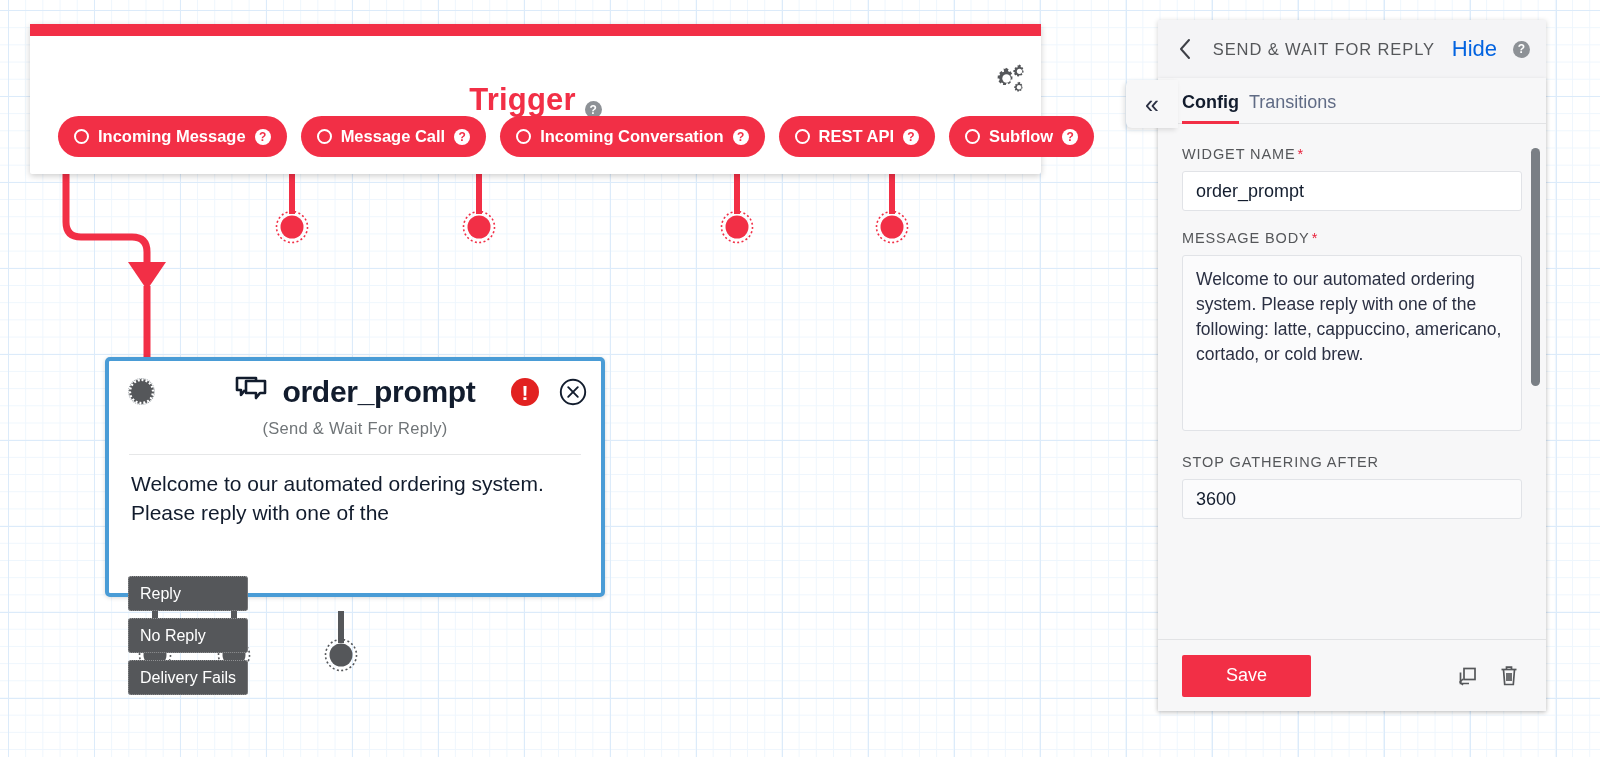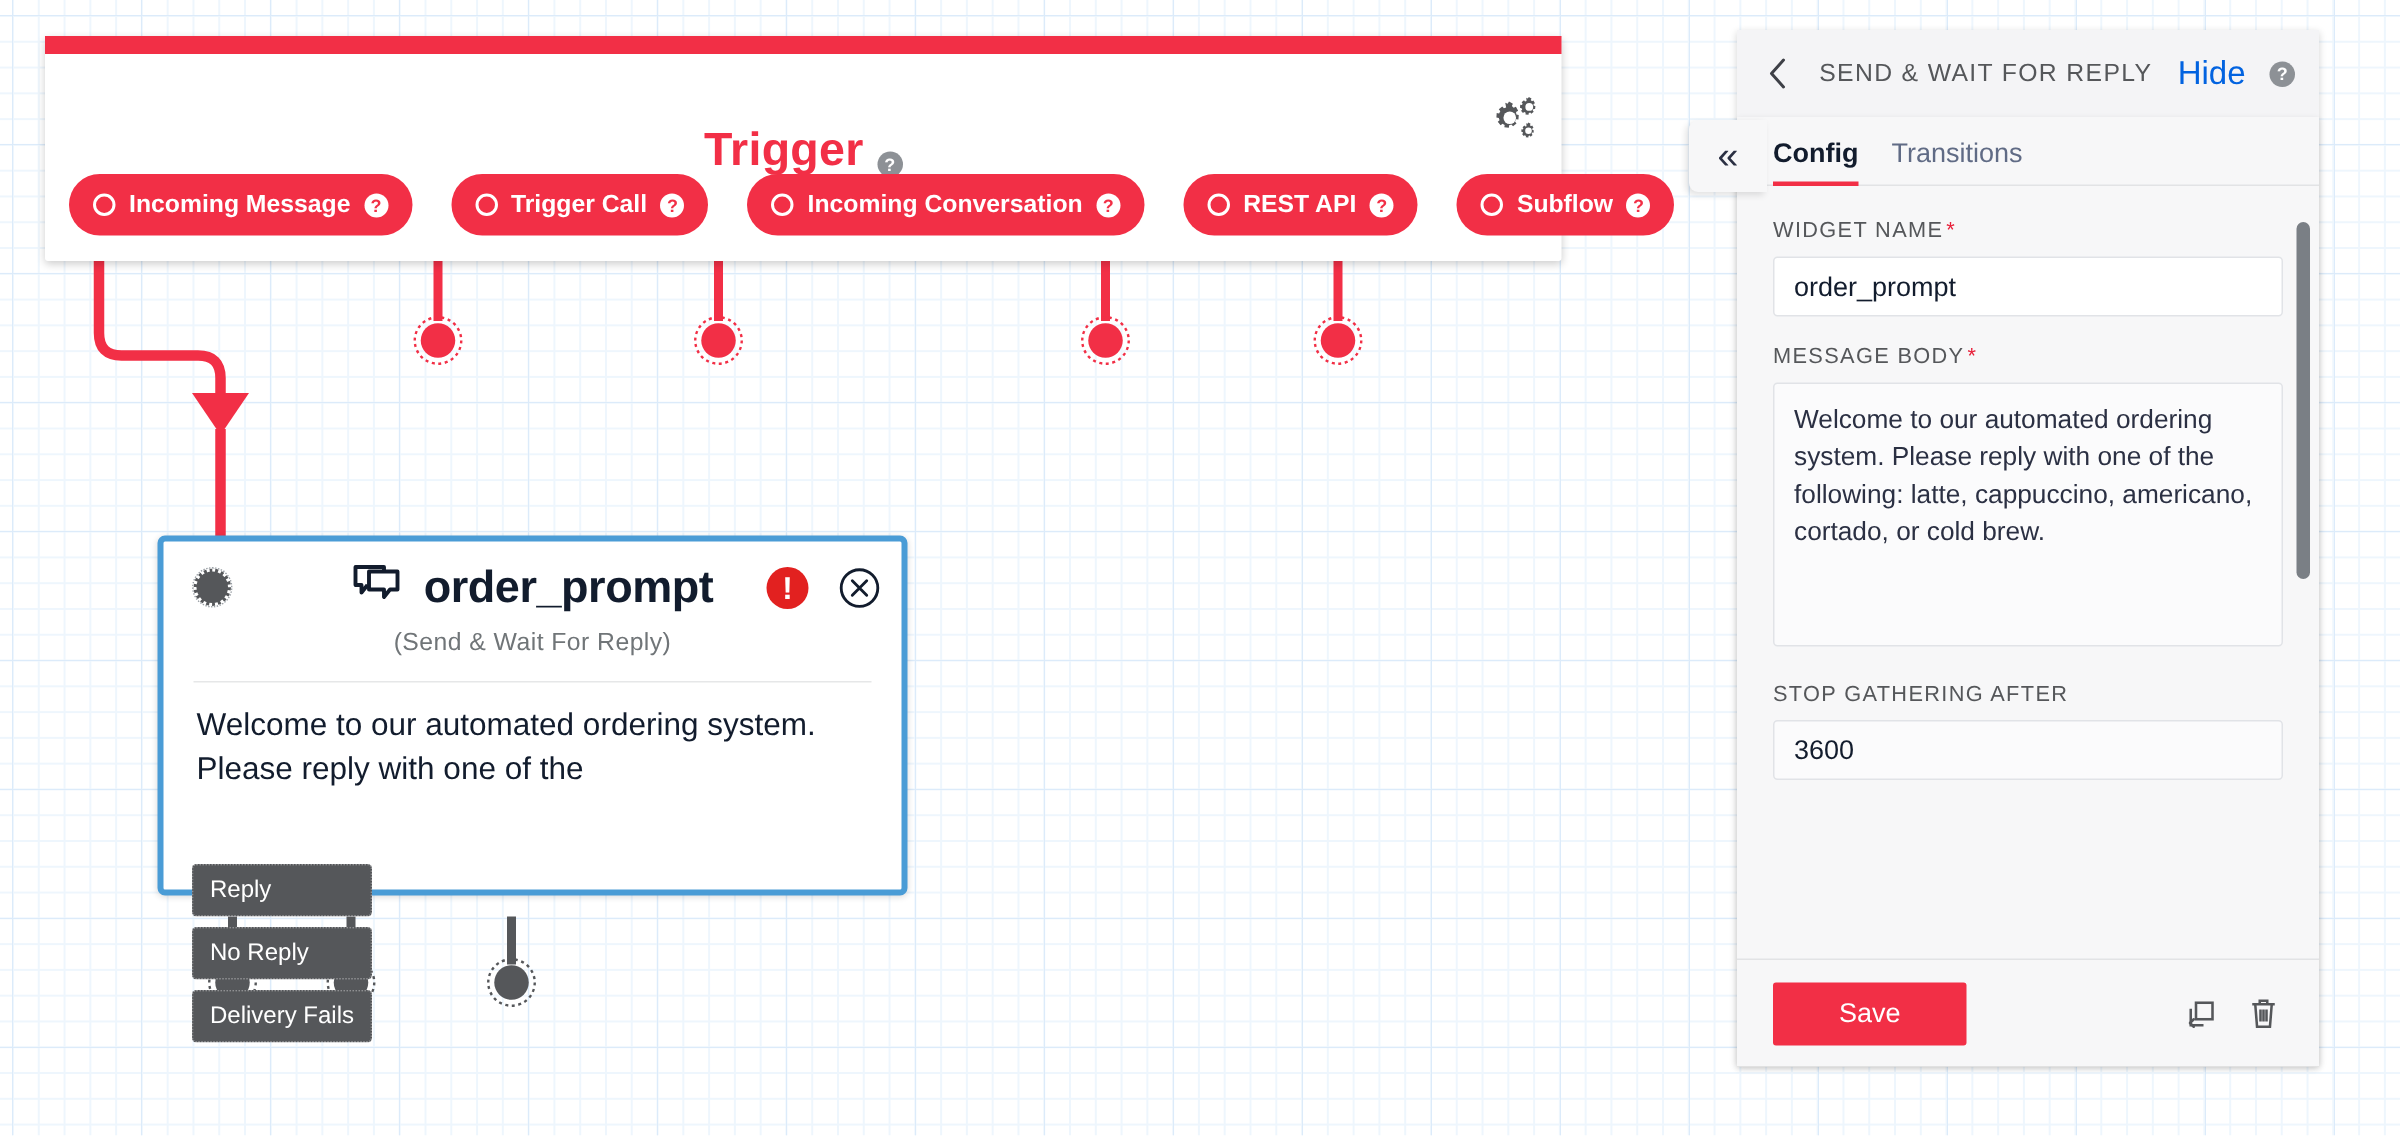--- a/index.html
+++ b/index.html
@@ -50,21 +50,21 @@
     font-size: 12px; font-weight: bold; line-height: 1;
     margin-left: 9px; vertical-align: middle; font-family: "Liberation Sans", sans-serif;
   }
   .gear-btn {
     position: absolute; right: 16px; top: 38px;
     width: 38px; height: 34px; cursor: pointer;
   }
 
   .pill-row {
     position: absolute; left: 0; top: 92px; width: 100%;
-    display: flex; align-items: flex-start; padding-left: 16px; gap: 26px;
+    display: flex; align-items: flex-start; padding-left: 28px; gap: 14px;
   }
   .pill {
     height: 41px; border-radius: 21px; background: #f22f46;
     display: inline-flex; align-items: center; gap: 9px;
     padding: 0 16px; cursor: pointer; position: relative;
   }
   .pill .radio {
     width: 15px; height: 15px; border-radius: 50%;
     border: 2px solid #ffffff; flex: none;
   }
@@ -156,21 +156,21 @@
     flex: 1; text-align: center; font-size: 16.5px; color: #55575a;
     letter-spacing: .9px; font-weight: normal;
   }
   .hide-link { color: #0263e0; font-size: 22px; cursor: pointer; margin-right: 7px; }
 
   .panel-card {
     position: absolute; left: 0; top: 58px; width: 388px; height: 633px;
     background: #f7f7f8; box-shadow: 0 1px 4px rgba(0,0,0,.12);
   }
   .tabs {
-    display: flex; gap: 22px; padding: 14px 24px 0 24px;
+    display: flex; gap: 10px; padding: 14px 24px 0 24px;
     border-bottom: 1px solid #e2e3e5; position: relative;
   }
   .tab {
     padding-bottom: 10px; font-size: 18px; cursor: pointer; color: #606b85;
     position: relative;
   }
   .tab.active { color: #121c2d; font-weight: bold; }
   .tab.active:after {
     content: ""; position: absolute; left: 0; right: 0; bottom: -1px;
     height: 3px; background: #f22f46;
@@ -296,21 +296,21 @@
     </div>
 
     <div class="pill-row">
       <div class="pill">
         <span class="radio"></span>
         <span class="plabel">Incoming Message</span>
         <span class="phelp">?</span>
       </div>
       <div class="pill">
         <span class="radio"></span>
-        <span class="plabel">Trigger Call</span>
+        <span class="plabel">Message Call</span>
         <span class="phelp">?</span>
       </div>
       <div class="pill">
         <span class="radio"></span>
         <span class="plabel">Incoming Conversation</span>
         <span class="phelp">?</span>
       </div>
       <div class="pill">
         <span class="radio"></span>
         <span class="plabel">REST API</span>

